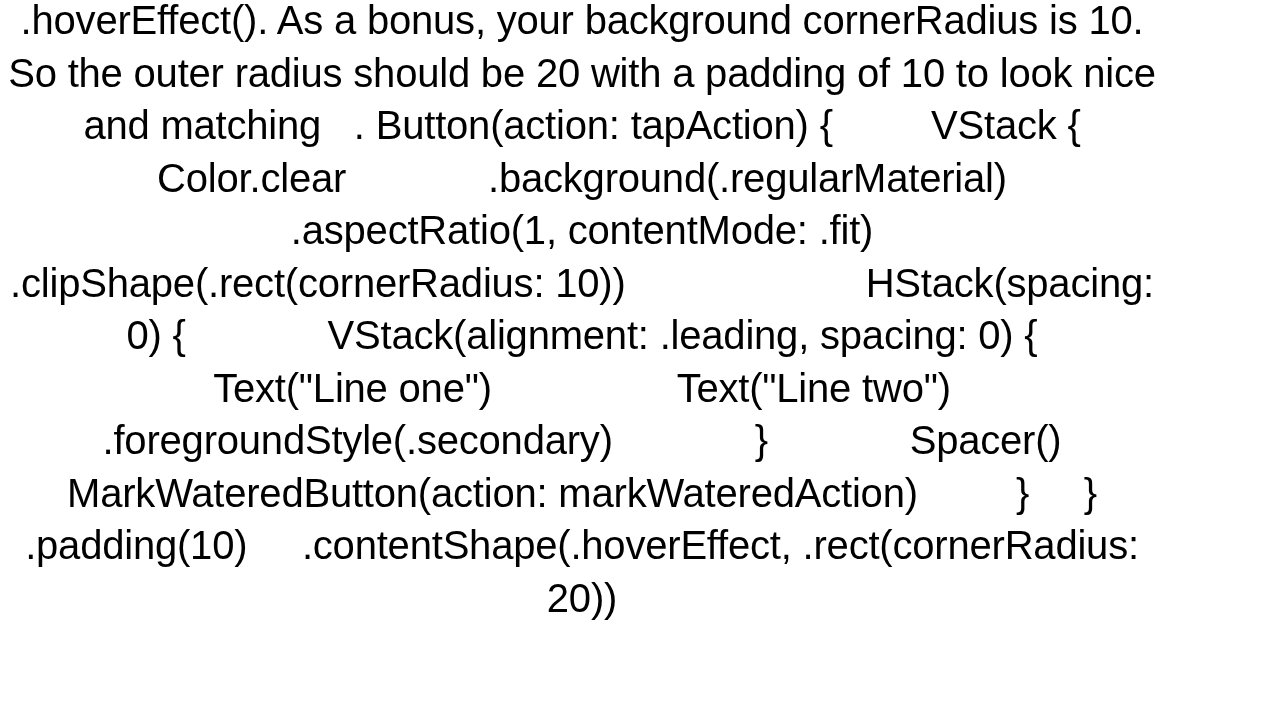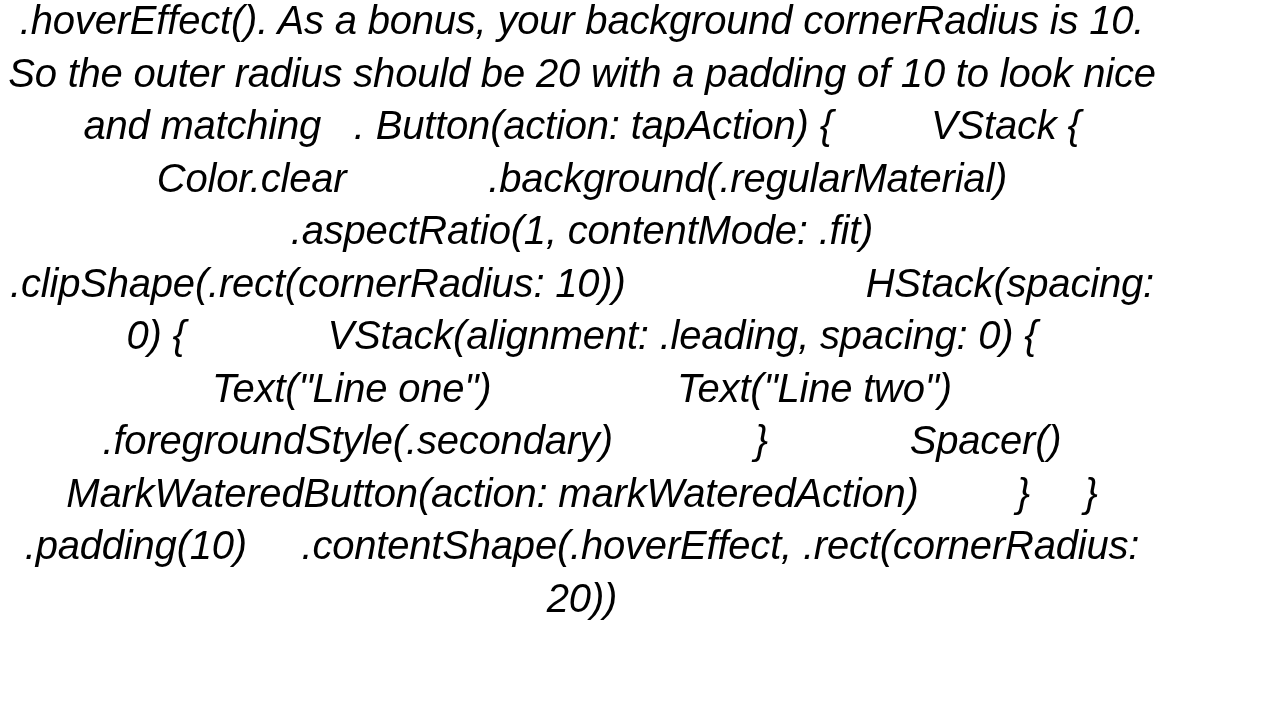--- a/index.html
+++ b/index.html
@@ -10,21 +10,20 @@
     overflow: hidden;
     background: #ffffff;
     font-family: Arial, Helvetica, sans-serif;
   }
   .content {
     width: 1164px;
     height: 720px;
     display: flex;
     align-items: flex-start;
     justify-content: center;
-    font-style: italic;
   }
   .text-block {
     width: 1260px;
     text-align: center;
     color: #000000;
     font-size: 40px;
     line-height: 52.5px;
     letter-spacing: -0.2px;
     padding-top: 0;
     margin-top: -6px;

